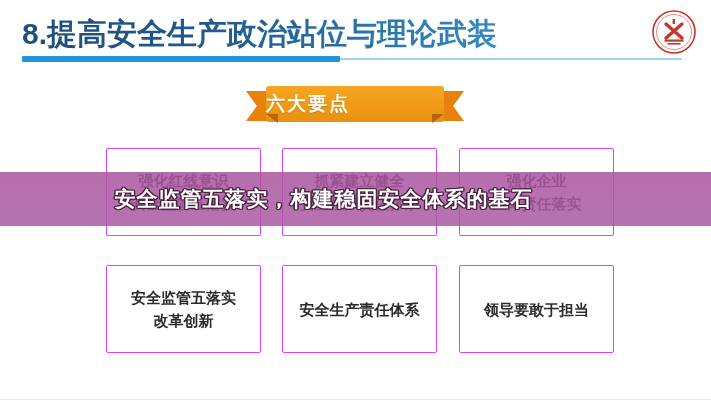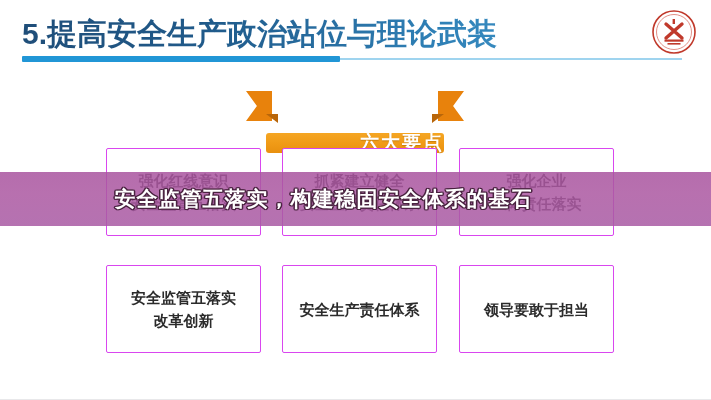--- a/index.html
+++ b/index.html
@@ -90,27 +90,26 @@
     width: 12px;
     height: 9px;
     background: #b8660a;
   }
   .ribbon-fold.left  { left: 0px;  clip-path: polygon(0 0, 100% 0, 100% 100%); }
   .ribbon-fold.right { right: 0px; clip-path: polygon(0 0, 100% 0, 0 100%); }
   .ribbon-body {
     position: absolute;
     left: 0; top: 0;
     width: 178px;
-    height: 20px;
+    height: 36px;
     background: linear-gradient(180deg, #f5a623 0%, #f09a16 55%, #e8900f 100%);
     border-radius: 3px;
     display: flex;
     align-items: center;
-    justify-content: flex-end;
-    margin-top: 47px;
+    justify-content: flex-start;
   }
   .ribbon-label {
     color: #ffffff;
     font-size: 19px;
     font-weight: bold;
     letter-spacing: 2px;
     text-shadow: 0 1px 1px rgba(150,90,0,.45);
   }
 
   
@@ -181,21 +180,21 @@
        1px -1px 0 #4a2340, -1px -1px 0 #4a2340;
     padding-left: 27px;
   }
 </style>
 </head>
 <body>
 
 <div id="slide">
 
   <div class="title-wrap">
-    <div class="slide-title">5.提高安全生产政治站位与理论武装</div>
+    <div class="slide-title">8.提高安全生产政治站位与理论武装</div>
     <div class="title-rule-thin"></div>
     <div class="title-rule-thick"></div>
   </div>
 
   <div class="seal">
     <svg width="46" height="46" viewBox="0 0 46 46" aria-hidden="true">
       <circle cx="23" cy="23" r="21" fill="#ffffff" stroke="#c0392b" stroke-width="1.6"></circle>
       <circle cx="23" cy="23" r="17.5" fill="none" stroke="#d9736a" stroke-width="0.8"></circle>
       <path d="M15 15 L31 29 M31 15 L15 29" stroke="#c0392b" stroke-width="3.4" stroke-linecap="round"></path>
       <rect x="13.5" y="30.5" width="19" height="2.2" fill="#c0392b"></rect>

